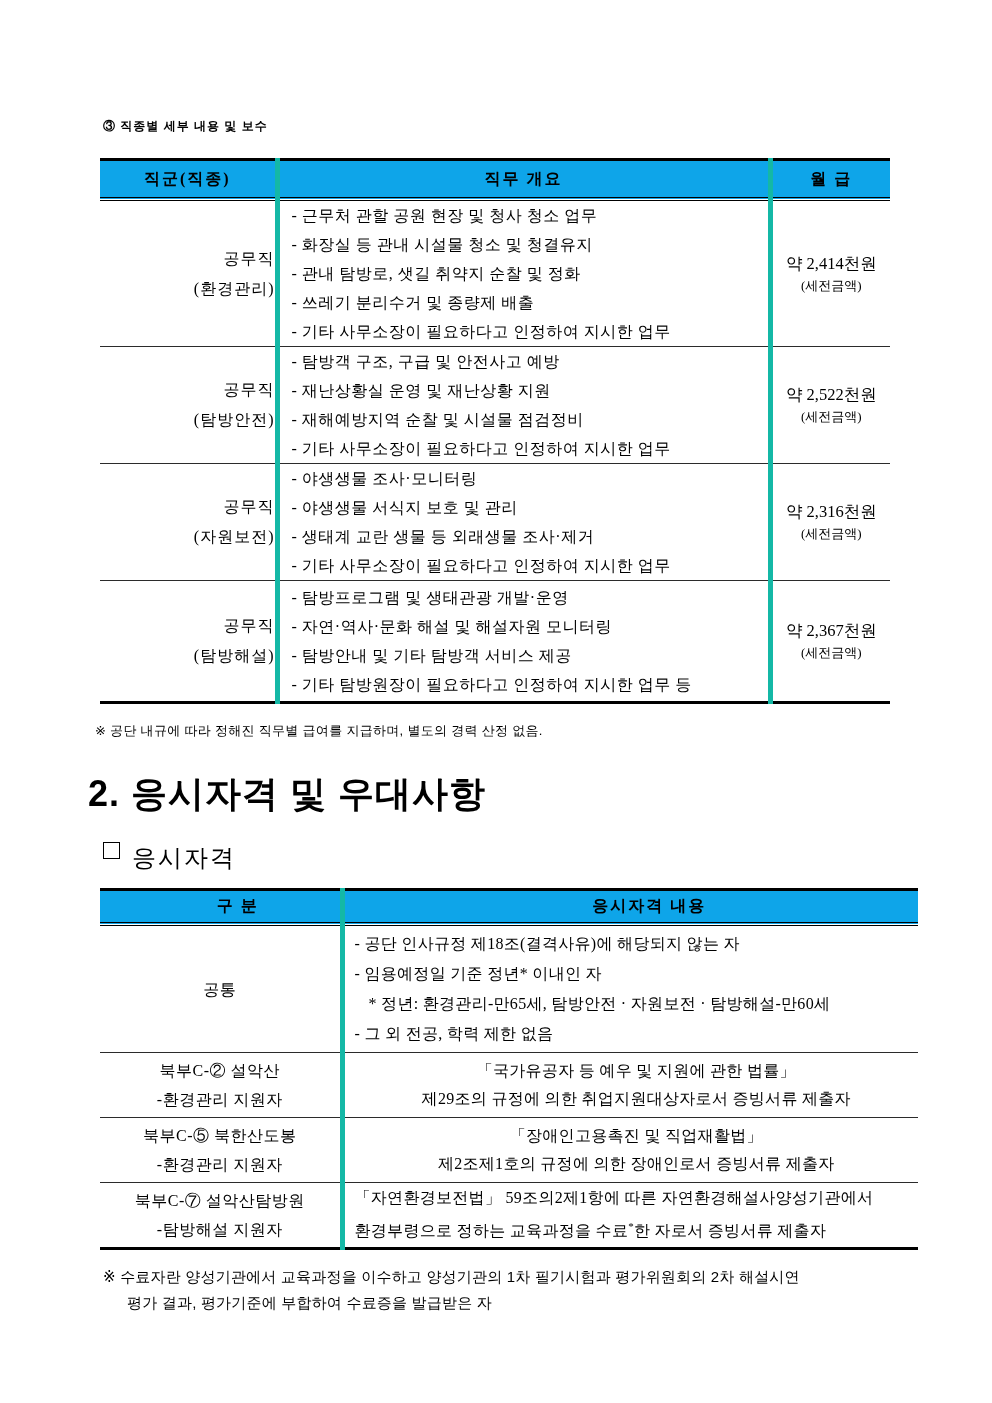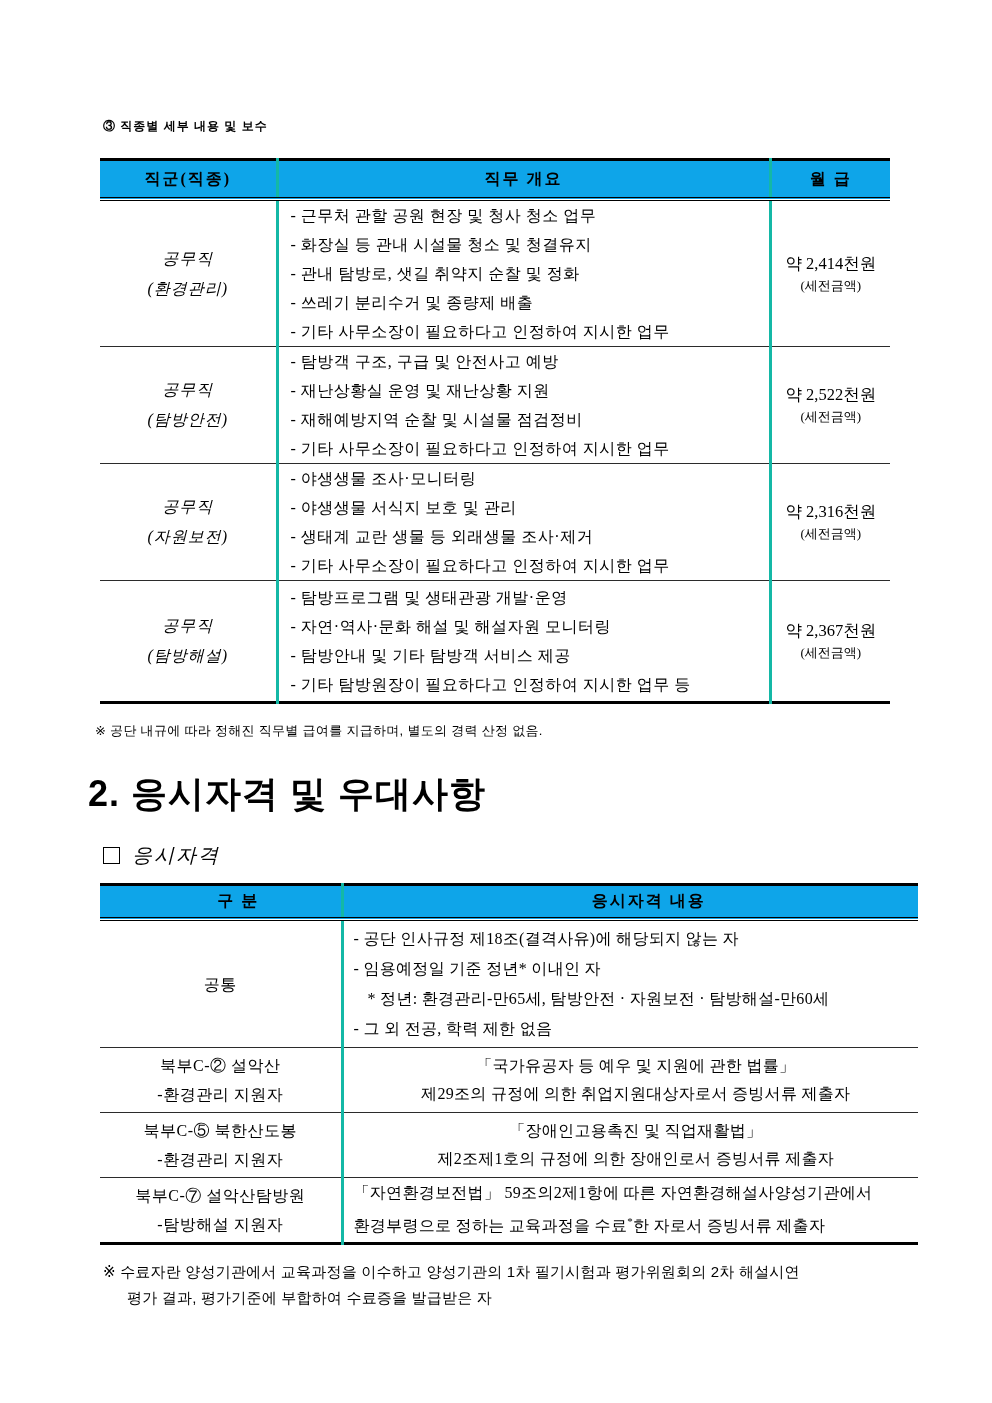--- a/index.html
+++ b/index.html
@@ -35,27 +35,27 @@
     vertical-align: middle;
     overflow: visible;
   }
   table.doc thead th {
     background: #0ea5e9;
     border-bottom: 4px double #000;
     font-weight: bold;
     letter-spacing: 2px;
     text-align: center;
   }
-  table.doc th + th, table.doc td + td { border-left: 3px solid #14b8a6; }
+  table.doc th + th, table.doc td + td { border-left: 5px solid #14b8a6; }
   table.doc tbody tr + tr td { border-top: 1px solid #2b2b2b; }
 
   
   #table1 { margin: 23px 0 0 100px; width: 790px; }
   #table1 thead th { height: 36px; }
-  #table1 td.job-cell { text-align: center; line-height: 30px; letter-spacing: 1px; font-style: italic; }
+  #table1 td.job-cell { text-align: right; line-height: 30px; letter-spacing: 1px; }
   #table1 td.duties-cell { padding-left: 12px; }
   #table1 td.duties-cell div { line-height: 29px; letter-spacing: 0.5px; white-space: nowrap; }
   #table1 td.salary-cell { text-align: center; }
   #table1 .salary-amt { font-size: 16.5px; line-height: 24px; }
   #table1 .salary-tax { font-size: 13px; line-height: 20px; }
 
   
   .note1 {
     margin: 18px 0 0 95px;
     font-family: "Liberation Sans", "DejaVu Sans", sans-serif;
@@ -68,25 +68,23 @@
     margin: 30px 0 0 88px;
     font-family: "Liberation Sans", "DejaVu Sans", sans-serif;
     font-size: 36px;
     font-weight: bold;
     letter-spacing: 1px;
   }
 
   
   .sub-heading {
     margin: 23px 0 0 103px;
-    font-size: 20px;
+    font-size: 24px;
     letter-spacing: 2px;
     display: flex;
-    align-items: center;
-    font-style: italic;
   }
   .checkbox-glyph {
     display: inline-block;
     width: 15px; height: 15px;
     border: 1.6px solid #000;
     margin-right: 12px;
   }
 
   
   #table2 { margin: 14px 0 0 100px; width: 818px; }

